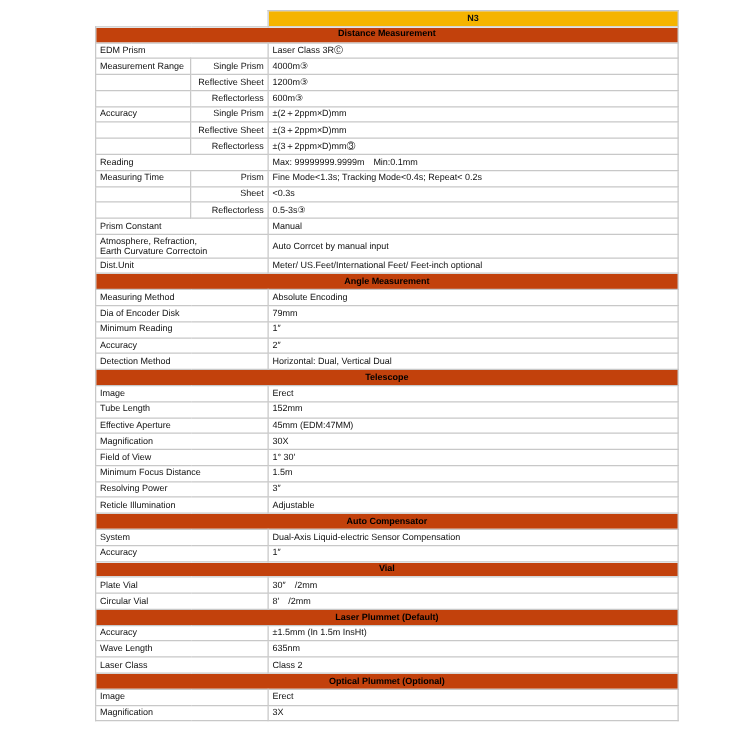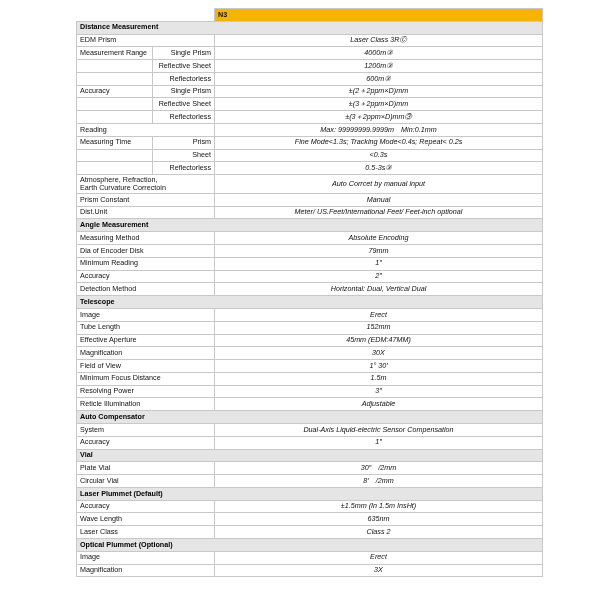--- a/index.html
+++ b/index.html
@@ -34,31 +34,32 @@
     vertical-align: middle;
     overflow: hidden;
     white-space: nowrap;
   }
   
   col.c1 { width: 76px; }
   col.c2 { width: 62px; }
   col.c3 { width: 328px; }
 
   .section td {
-    background: #e5e5e5;
+    background: #c2410c;
     font-weight: bold;
     color: #000000;
+    text-align: center;
   }
   .val {
-    text-align: center;
-    font-style: italic;
+    text-align: left;
   }
   .hdr td {
     background: #f5b400;
     font-weight: bold;
+    text-align: center;
   }
   .hdr td.blank {
     background: #ffffff;
     border: none;
   }
   .lbl {
     text-align: left;
   }
   .sub {
     text-align: right;
@@ -129,27 +130,27 @@
           <td class="lbl"></td>
           <td class="sub">Sheet</td>
           <td class="val">&lt;0.3s</td>
         </tr>
         <tr>
           <td class="lbl"></td>
           <td class="sub">Reflectorless</td>
           <td class="val">0.5-3s③</td>
         </tr>
         <tr>
+          <td colspan="2" class="lbl">Prism Constant</td>
+          <td class="val">Manual</td>
+        </tr>
+        <tr>
           <td colspan="2" class="lbl" style="white-space: pre-line; line-height: 1.15;">Atmosphere, Refraction,
 Earth Curvature Correctoin</td>
           <td class="val">Auto Corrcet by manual input</td>
-        </tr>
-        <tr>
-          <td colspan="2" class="lbl">Prism Constant</td>
-          <td class="val">Manual</td>
         </tr>
         <tr>
           <td colspan="2" class="lbl">Dist.Unit</td>
           <td class="val">Meter/ US.Feet/International Feet/ Feet-inch optional</td>
         </tr>
         <tr class="section">
           <td colspan="3" class="lbl">Angle Measurement</td>
         </tr>
         <tr>
           <td colspan="2" class="lbl">Measuring Method</td>

